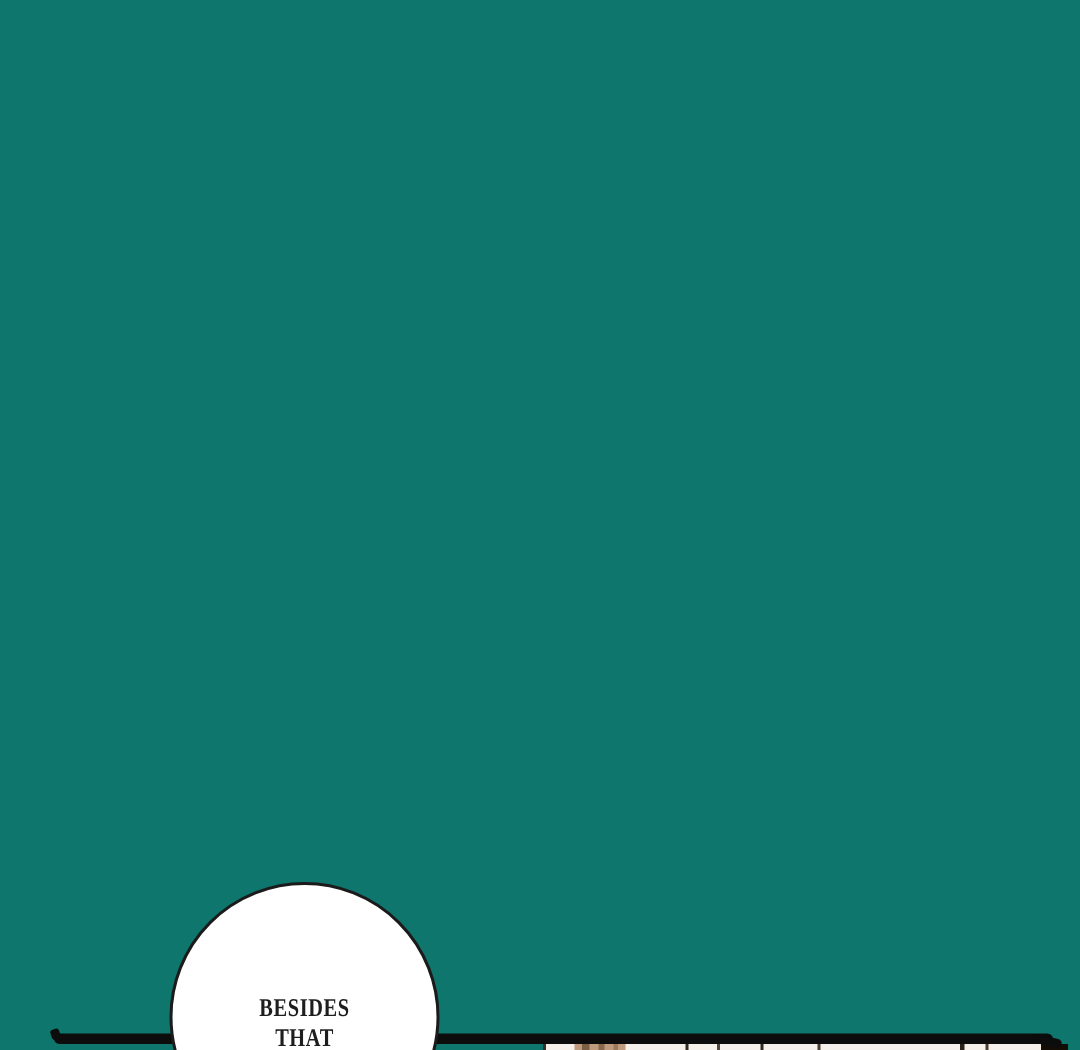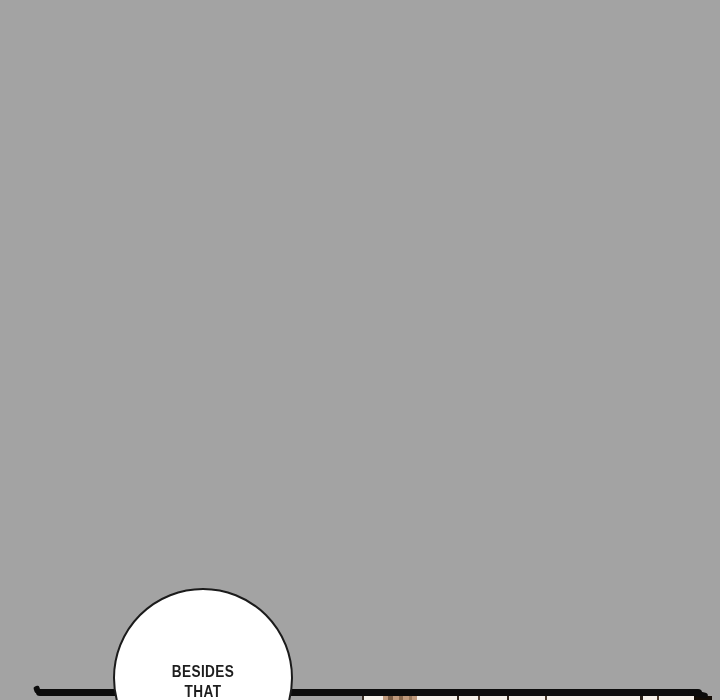--- a/index.html
+++ b/index.html
@@ -79,21 +79,21 @@
     letter-spacing: 0.5px;
     color: #1e1e1e;
     transform: scaleX(0.8);
     z-index: 3;
   }
   .bubble-text .line { display: block; }
 </style>
 </head>
 <body>
 
-<div class="page" style="background: #a3a3a3;">
+<div class="page" style="background: #0f766e; font-family: Liberation Serif, serif;">
 
   <div class="sliver">
       <div class="patch" style="left: 362px; width: 333px; height: 4px; background: rgb(245, 241, 234);"></div>
       <div class="patch" style="left: 362px; width: 2px; height: 4px; background: rgb(58, 47, 38);"></div>
       <div class="patch" style="left: 383px; width: 34px; height: 4px; background: rgb(192, 154, 124);"></div>
       <div class="patch" style="left: 388px; width: 5px; height: 4px; background: rgb(125, 95, 70);"></div>
       <div class="patch" style="left: 399px; width: 4px; height: 4px; background: rgb(138, 106, 78);"></div>
       <div class="patch" style="left: 409px; width: 3px; height: 4px; background: rgb(154, 122, 92);"></div>
       <div class="patch" style="left: 457px; width: 2px; height: 4px; background: rgb(51, 41, 31);"></div>
       <div class="patch" style="left: 478px; width: 2px; height: 4px; background: rgb(85, 70, 58);"></div>

